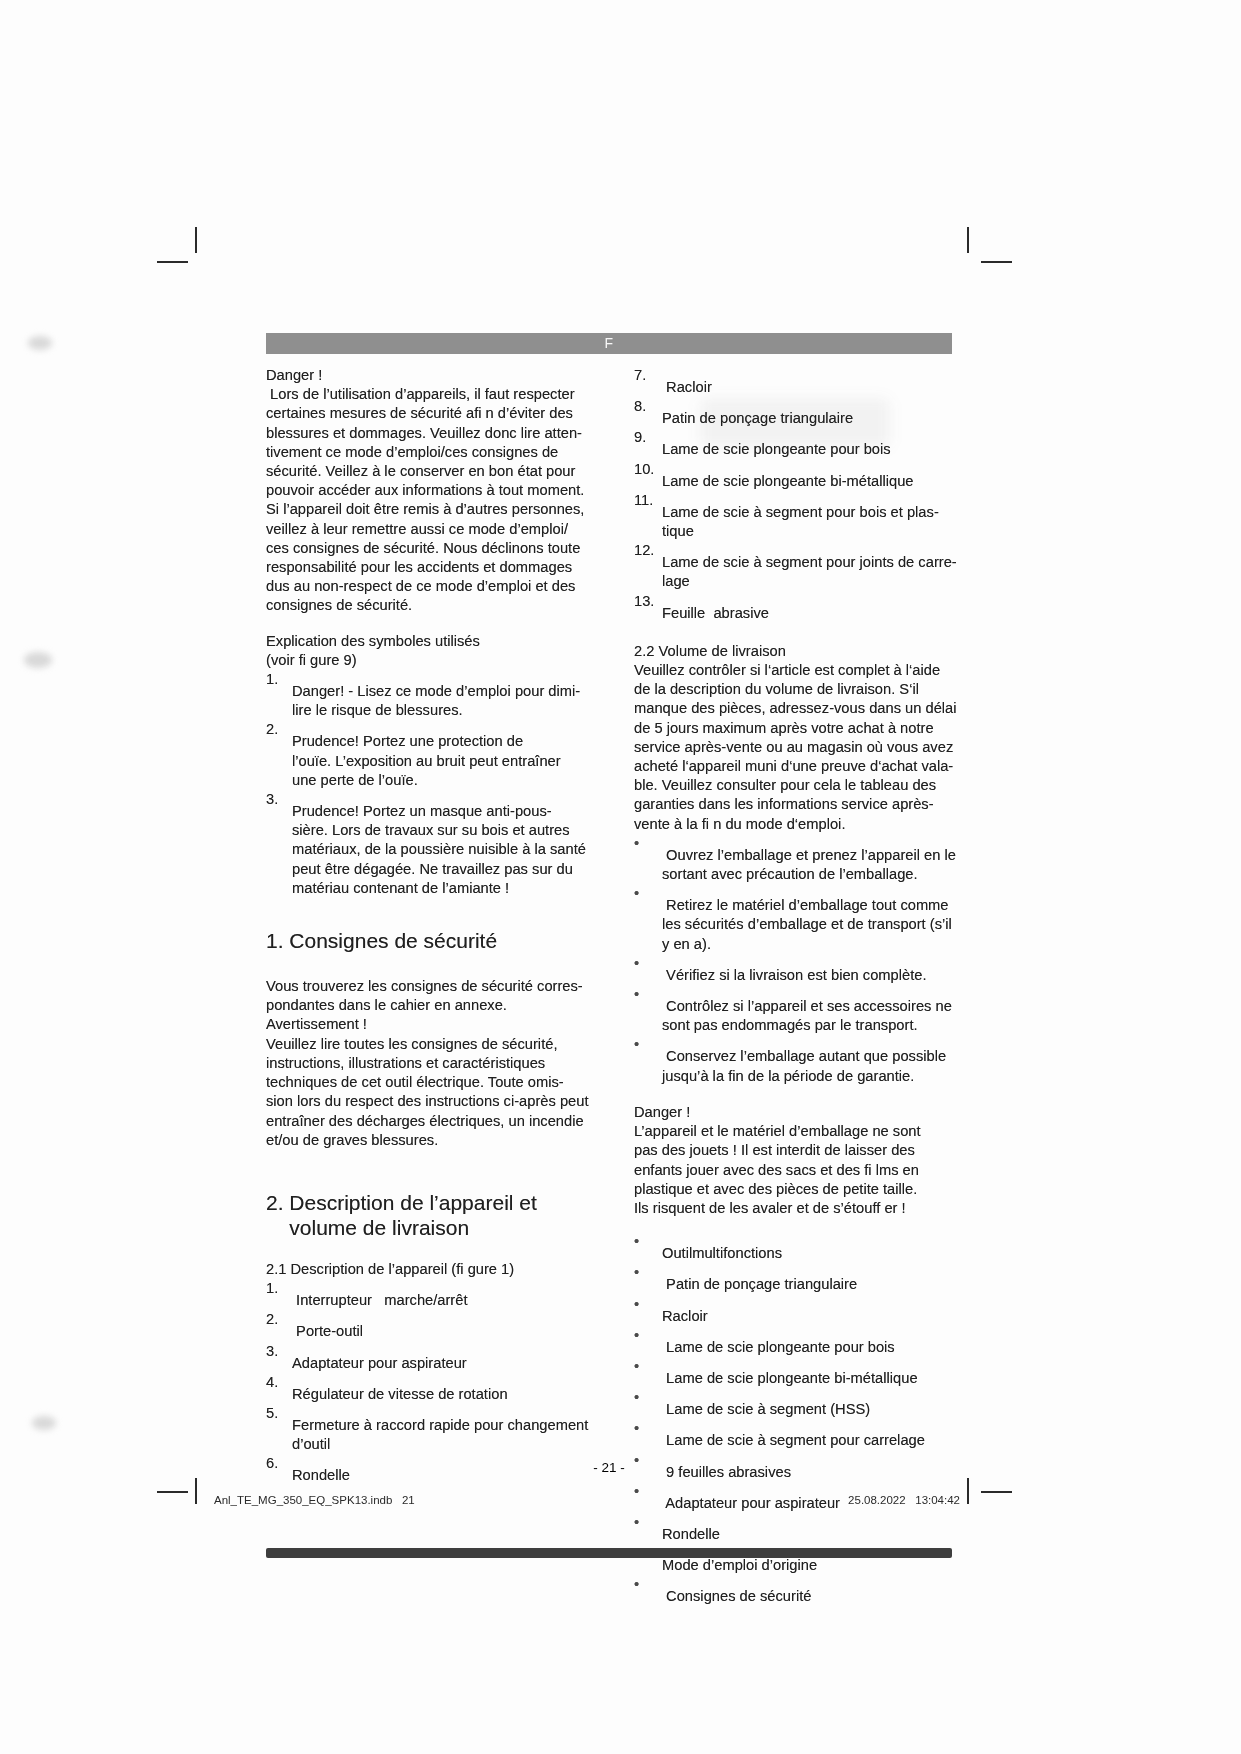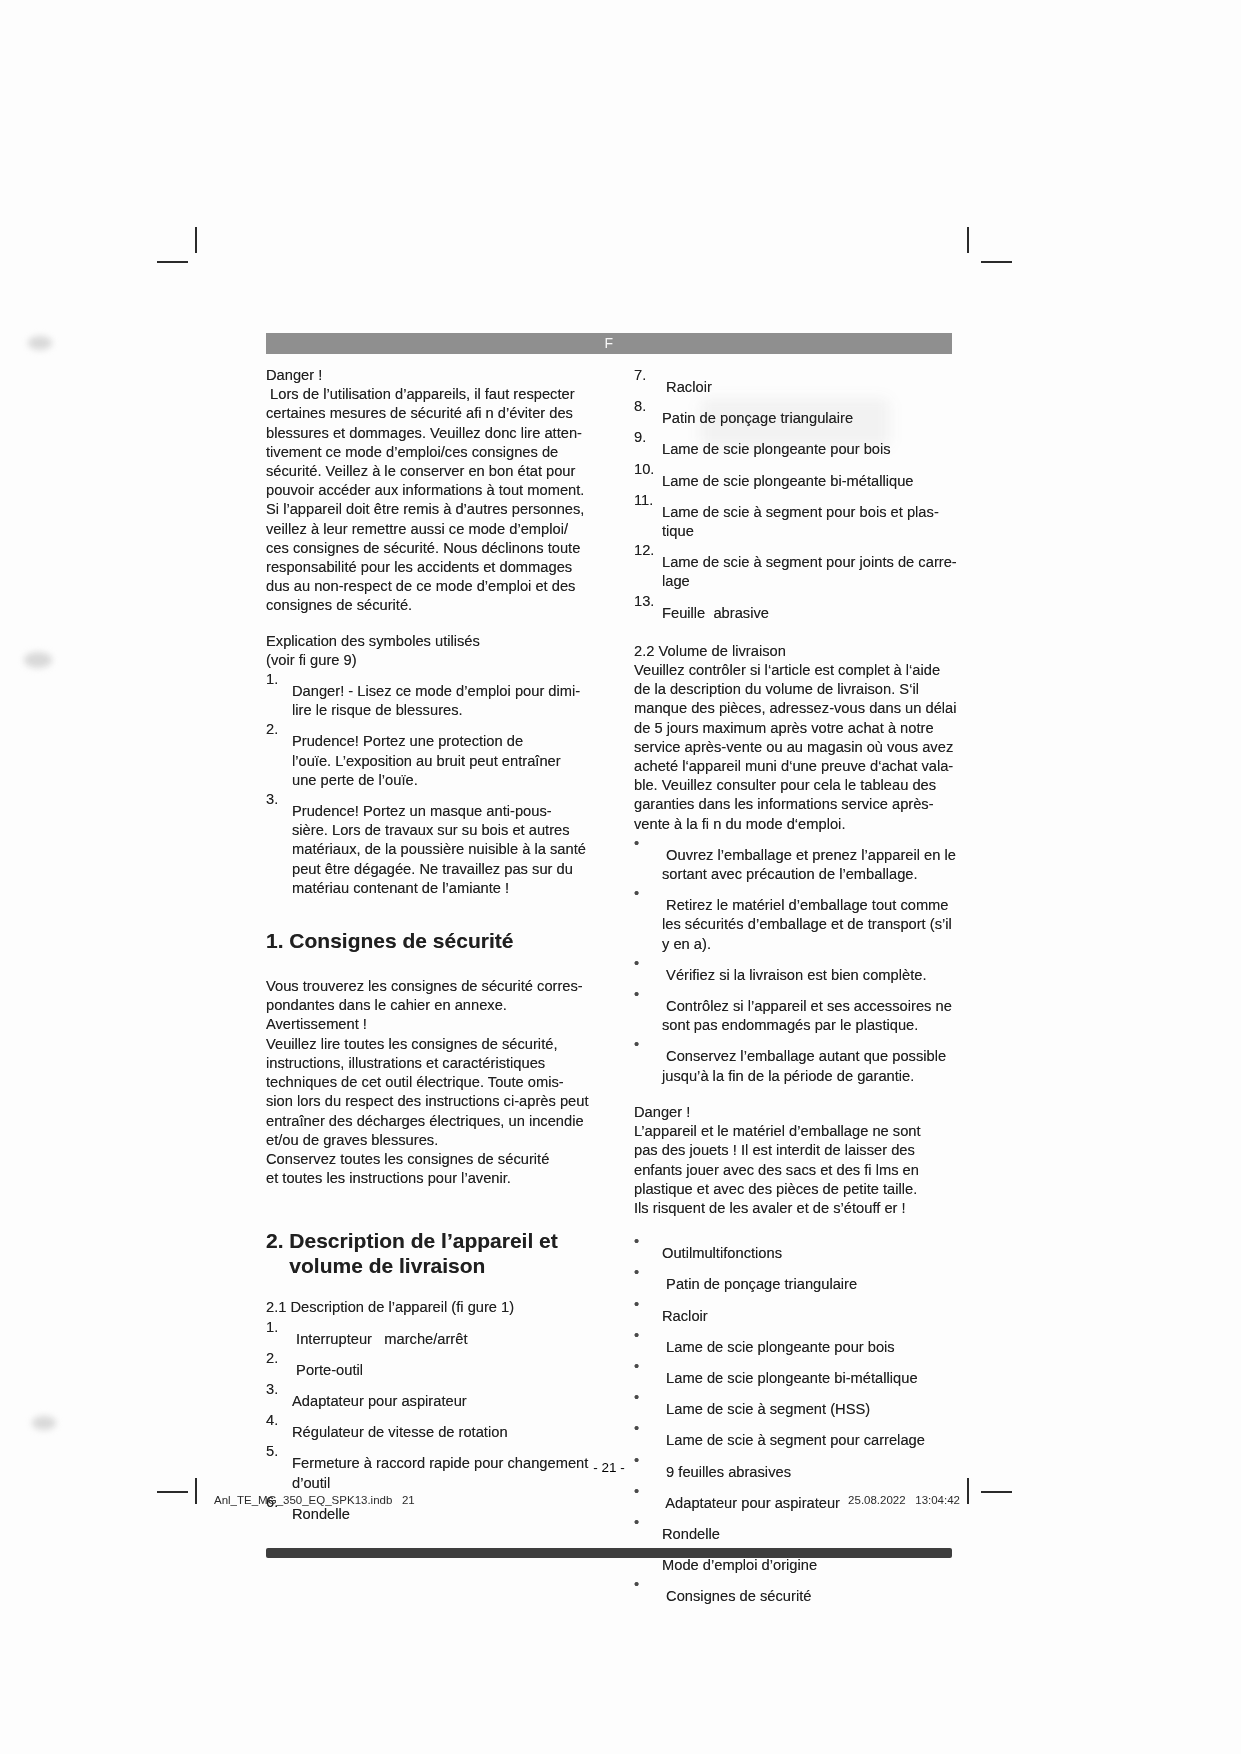--- a/index.html
+++ b/index.html
@@ -20,21 +20,21 @@
   .col{
     position:absolute;top:366px;width:356px;
     font-size:14.7px;line-height:19.2px;
     text-shadow:0 0 .4px rgba(20,20,20,.45);
   }
   .col-left{left:266px;}
   .col-right{left:634px;}
   p,.h1,.t{margin:0;white-space:pre;}
   .b{font-weight:normal;}
   .h1{
-    font-size:21px;line-height:25px;font-weight:bold;white-space:pre;
+    font-size:21px;line-height:25px;font-weight:normal;white-space:pre;
   }
   .li{display:flex;}
   .li .num{flex:0 0 26px;white-space:pre;}
   .col-right .li .num{flex:0 0 28px;}
   .li .t{flex:1 1 auto;margin-top:12px;}
   .bul .num{color:#4a4a4a;}
   
   .m-symbols{margin-top:16px;}
   .m-h1a{margin-top:30px;}
   .m-intro{margin-top:24px;}
@@ -147,22 +147,20 @@
 
     <p class="m-intro">Vous trouverez les consignes de sécurité corres-
 pondantes dans le cahier en annexe.</p>
     <p class="b">Avertissement !</p>
     <p><span class="b">Veuillez lire toutes les consignes de sécurité,
 instructions, illustrations et caractéristiques
 techniques de cet outil électrique.</span><span> Toute omis-
 sion lors du respect des instructions ci-après peut
 entraîner des décharges électriques, un incendie
 et/ou de graves blessures.</span></p>
-    <p class="b">Conservez toutes les consignes de sécurité
-et toutes les instructions pour l’avenir.</p>
 
     <div class="h1 m-h1b">2. Description de l’appareil et
     volume de livraison</div>
 
     <p class="b m-21">2.1 Description de l’appareil (fi gure 1)</p>
 
     <div>
       <div class="li">
         <span class="num">1.</span>
         <div class="t"> Interrupteur   marche/arrêt</div>
@@ -248,21 +246,21 @@
 les sécurités d’emballage et de transport (s’il
 y en a).</div>
       </div>
       <div class="li bul">
         <span class="num">•</span>
         <div class="t"> Vérifiez si la livraison est bien complète.</div>
       </div>
       <div class="li bul">
         <span class="num">•</span>
         <div class="t"> Contrôlez si l’appareil et ses accessoires ne
-sont pas endommagés par le plastique.</div>
+sont pas endommagés par le transport.</div>
       </div>
       <div class="li bul">
         <span class="num">•</span>
         <div class="t"> Conservez l’emballage autant que possible
 jusqu’à la fin de la période de garantie.</div>
       </div>
     </div>
 
     <p class="b m-danger2">Danger !</p>
     <p class="b">L’appareil et le matériel d’emballage ne sont

